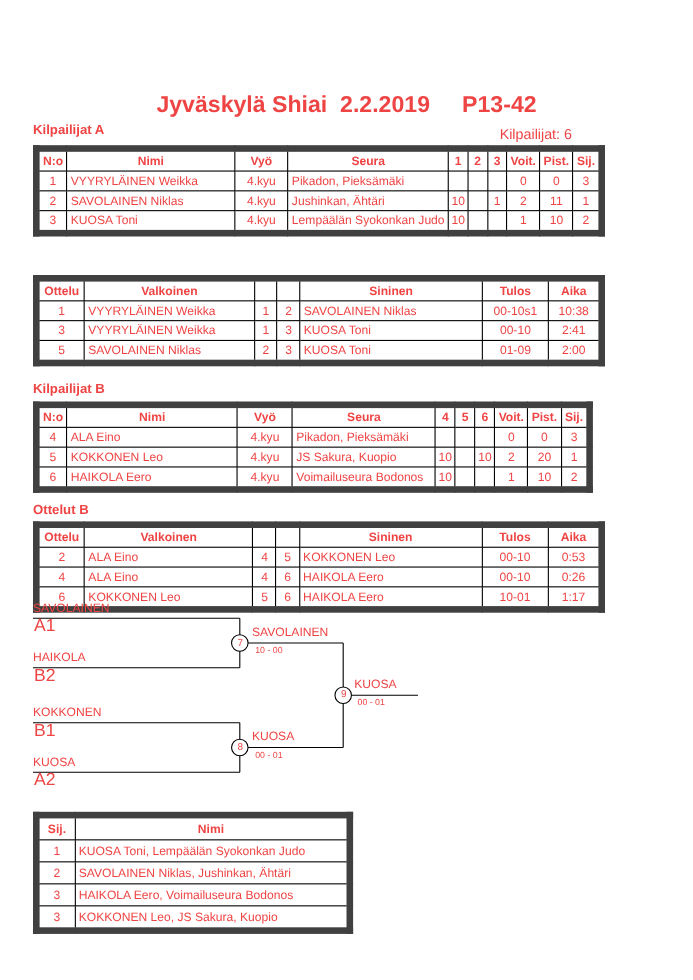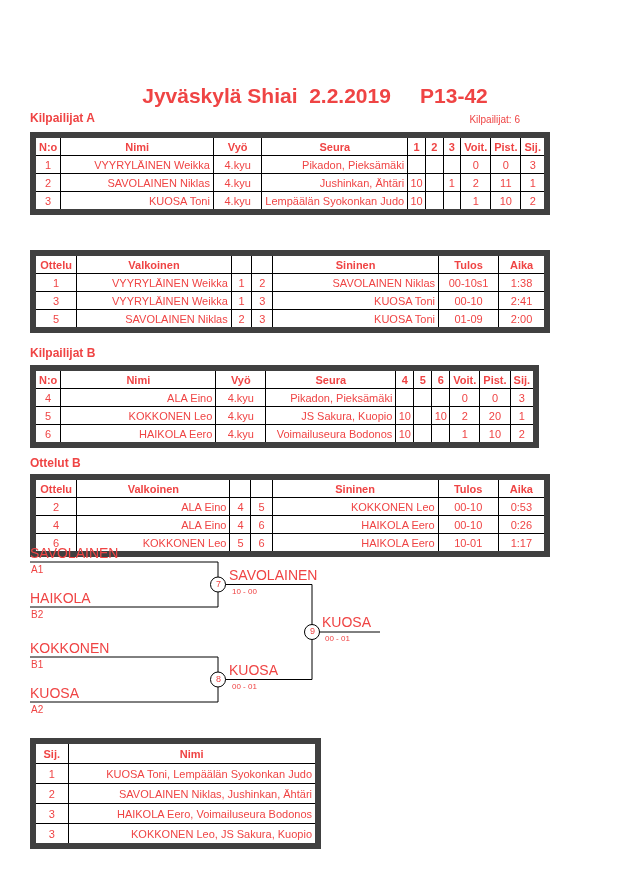--- a/index.html
+++ b/index.html
@@ -1,33 +1,33 @@
 <!DOCTYPE html>
 <html><head>
 <meta charset="utf-8">
 <style>
   html,body{margin:0;padding:0;background:#fff;}
   .page{position:relative;width:550px;height:891px;background:#ffffff;
         font-family:"Liberation Sans","DejaVu Sans",sans-serif;color:#ef4444;overflow:hidden;margin-top:44px;}
   .page-title{position:absolute;top:40px;left:0;width:630px;text-align:center;
               font-size:21px;font-weight:bold;white-space:pre;}
-  .meta{position:absolute;top:70px;right:30px;font-size:10px;}
+  .meta{position:absolute;top:70px;right:30px;font-size:13px;}
   .sec-title{position:absolute;font-size:12px;font-weight:bold;text-align:left;}
   table.sheet{position:absolute;border-collapse:collapse;table-layout:fixed;
               font-size:11px;border:6px solid #404040;background:#fff;}
   table.sheet td{border:1px solid #000;height:17px;padding:0 3px;
                  white-space:nowrap;overflow:visible;}
   table.sheet tr.hdr td{font-weight:bold;text-align:center;}
   table.sheet td.c{text-align:center;padding:0 1px;}
-  table.sheet td.l{text-align:right;}
+  table.sheet td.l{text-align:left;}
   table.res td{height:19px;}
   .bracket{position:absolute;left:30px;top:498px;width:370px;height:185px;}
   .bracket svg{position:absolute;left:0;top:0;}
-  .bk{position:absolute;font-size:14px;white-space:nowrap;line-height:13px;}
-  .bk-seed{font-size:10px;}
+  .bk{position:absolute;font-size:11px;white-space:nowrap;line-height:13px;}
+  .bk-seed{font-size:16px;}
   .bk-score{font-size:8px;line-height:9px;}
   .bk-node{position:absolute;font-size:9px;width:15px;text-align:center;line-height:11px;}
 </style>
 </head>
 <body>
 
 <div class="page">
 
   <div class="page-title">Jyväskylä Shiai  2.2.2019     P13-42</div>
   <div class="meta">Kilpailijat: 6</div>
@@ -118,21 +118,21 @@
         <td>Tulos</td>
         <td>Aika</td>
       </tr>
       <tr>
         <td class="c">1</td>
         <td class="l">VYYRYLÄINEN Weikka</td>
         <td class="c">1</td>
         <td class="c">2</td>
         <td class="l">SAVOLAINEN Niklas</td>
         <td class="c">00-10s1</td>
-        <td class="c">1:38</td>
+        <td class="c">10:38</td>
       </tr>
       <tr>
         <td class="c">3</td>
         <td class="l">VYYRYLÄINEN Weikka</td>
         <td class="c">1</td>
         <td class="c">3</td>
         <td class="l">KUOSA Toni</td>
         <td class="c">00-10</td>
         <td class="c">2:41</td>
       </tr>

